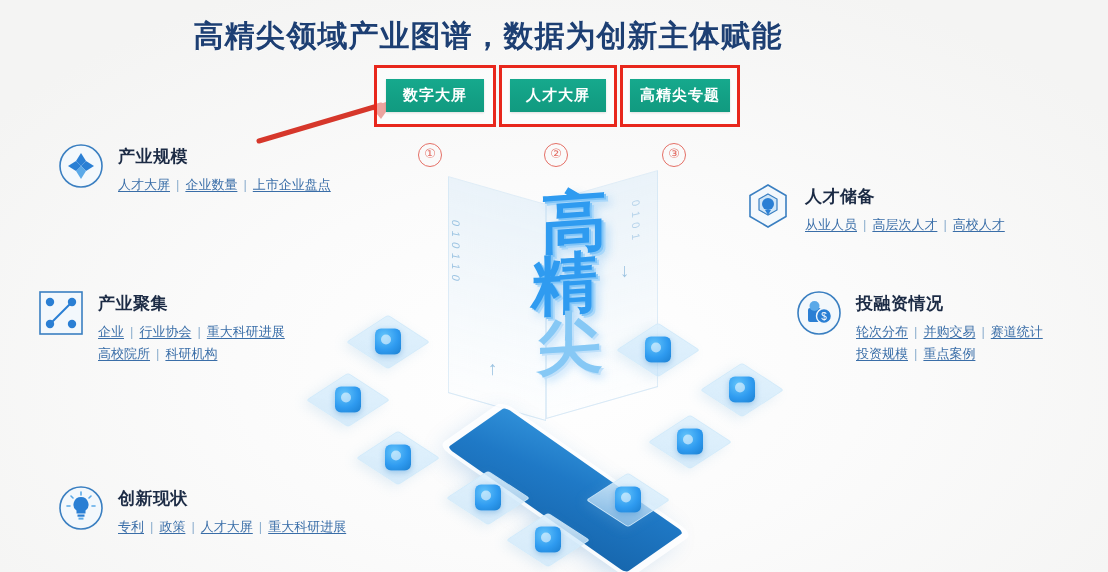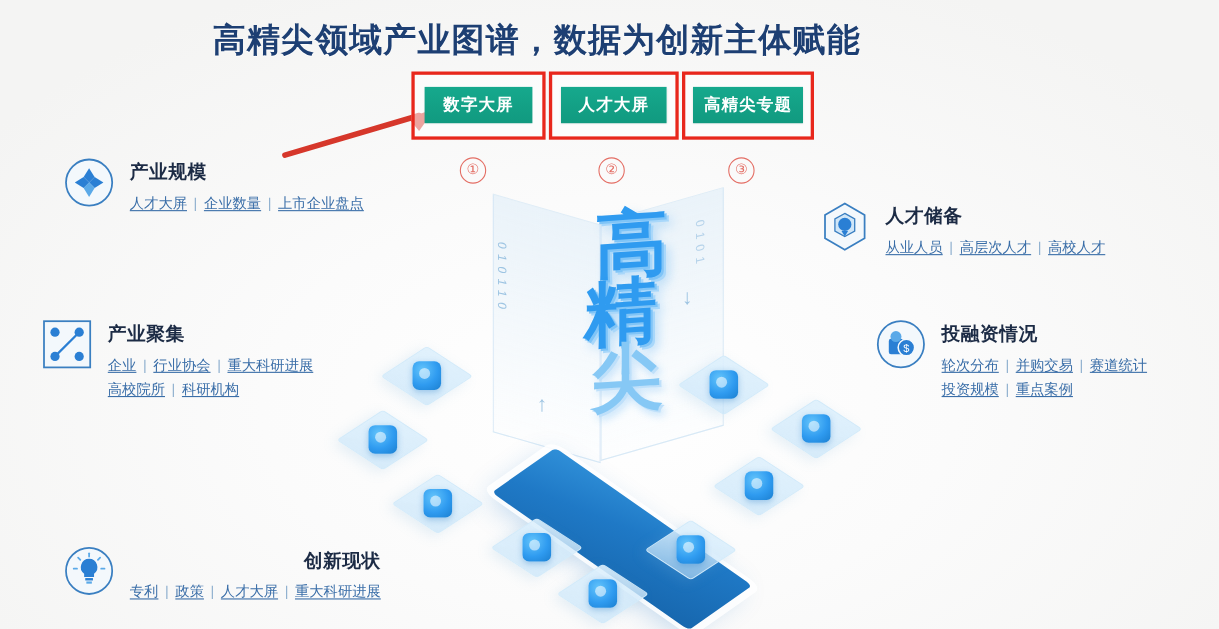--- a/index.html
+++ b/index.html
@@ -69,21 +69,21 @@
   }
   .feat .links{font-size:13px;color:#3a6ea8;line-height:22px;white-space:nowrap;}
   .feat .links .lk{text-decoration:underline;text-underline-offset:2px;}
   .feat .links .sep{color:#8fb0cf;margin:0 6px;text-decoration:none;display:inline-block;}
 
   .icon{flex:0 0 auto;width:46px;height:46px;position:relative;}
   .icon svg{display:block;}
 
   .f-scale{left:58px;top:143px;}
   .f-cluster{left:38px;top:290px;}
-  .f-innov{left:58px;top:496px;text-align:right;}
+  .f-innov{left:58px;top:485px;}
   .f-talent{left:745px;top:143px;margin-top:40px;}
   .f-invest{left:796px;top:290px;}
 
   
   .center{position:absolute;left:330px;top:180px;width:450px;height:392px;}
 
   
   .bigchars{
     position:absolute;left:175px;top:12px;width:120px;height:270px;
     display:flex;flex-direction:column;align-items:center;

